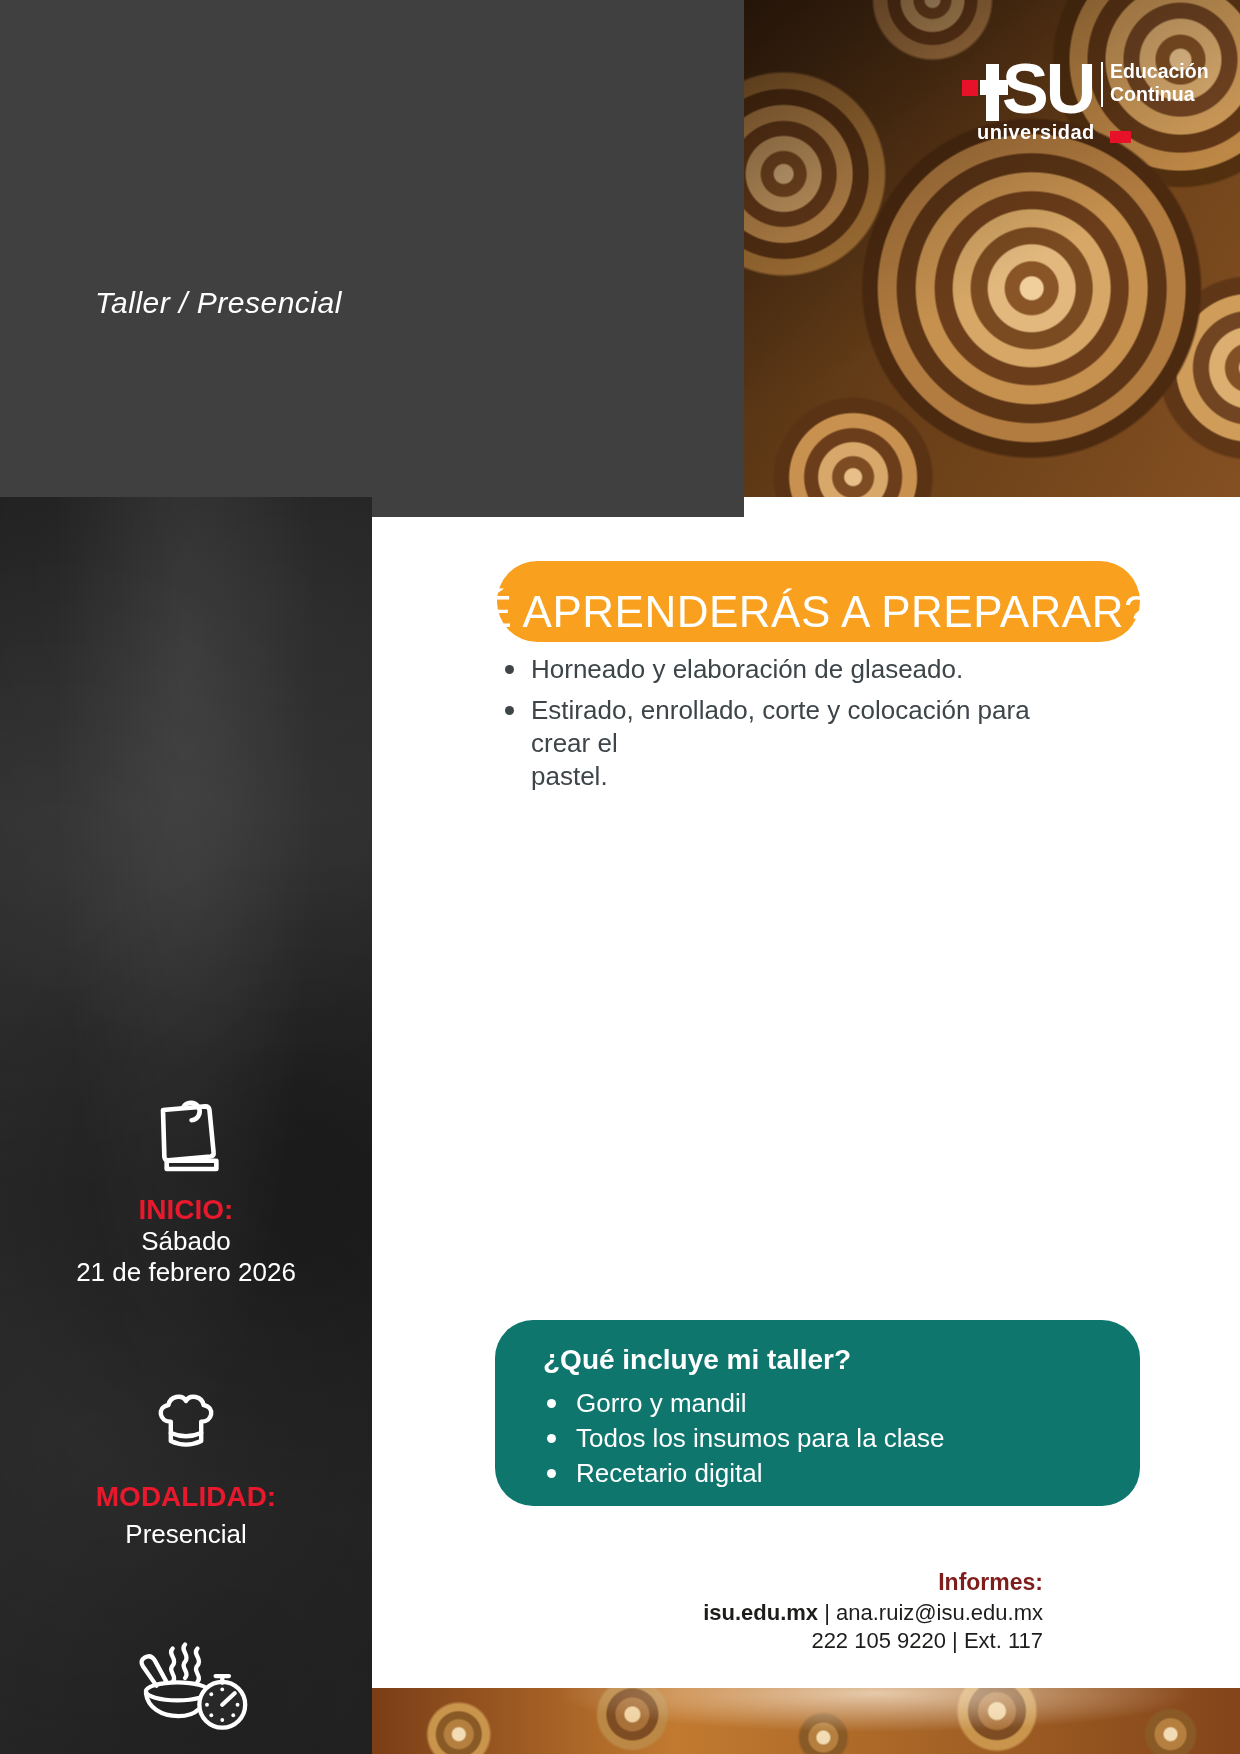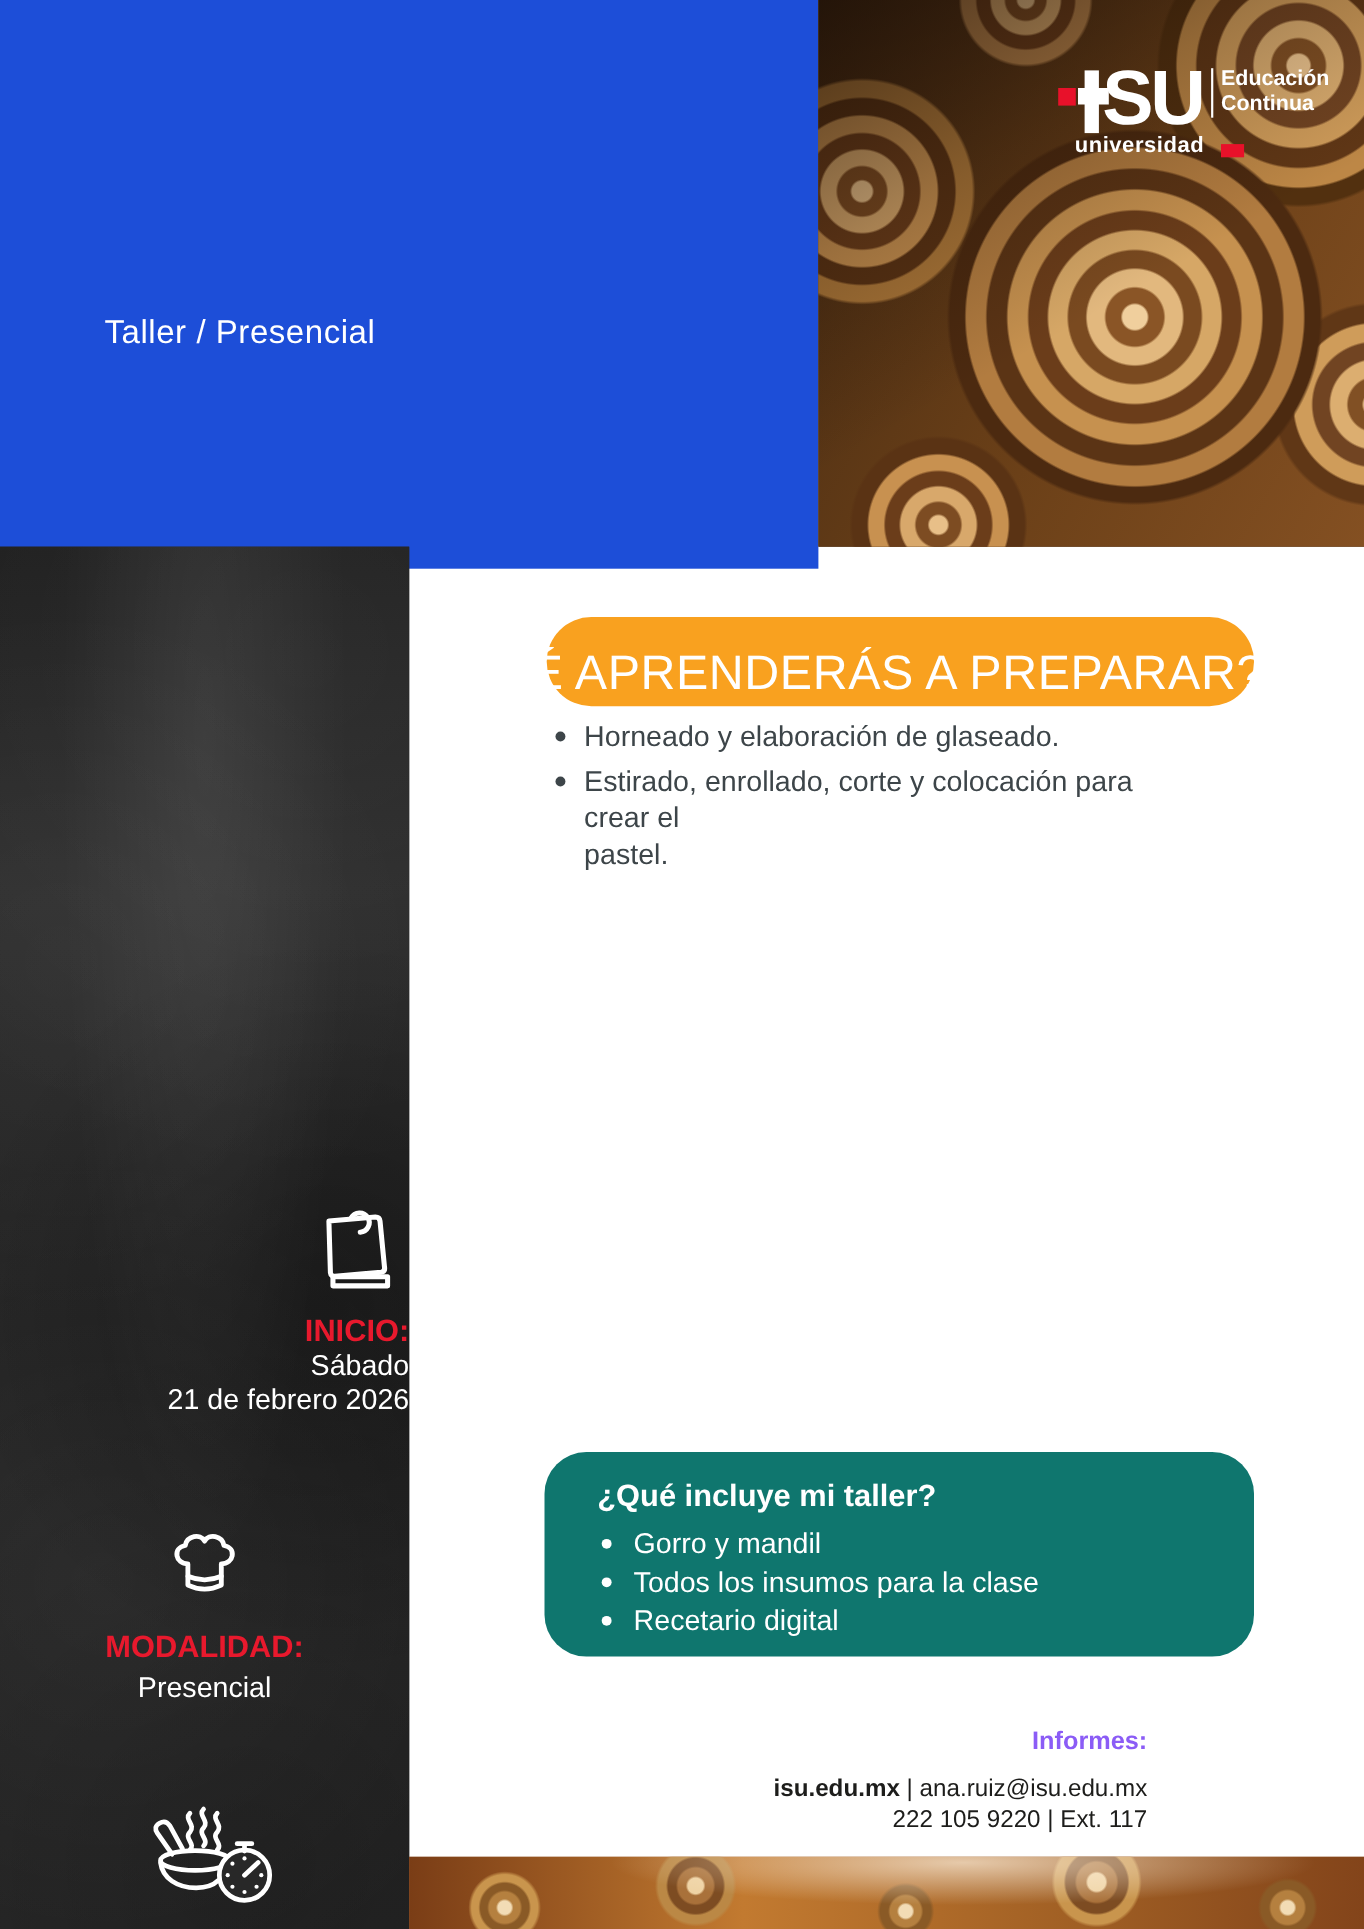--- a/index.html
+++ b/index.html
@@ -1,20 +1,20 @@
 <!DOCTYPE html>
 <html><head>
 <meta charset="utf-8">
 <style>
   html,body{margin:0;padding:0;background:#e9e9e9;}
   .page{position:relative;width:1240px;height:1754px;background:#fff;overflow:hidden;
         font-family:"Liberation Sans", sans-serif; margin:0 auto;}
 
   
-  .hdr-orange{position:absolute;left:0;top:0;width:744px;height:517px;background:#1d4ed8;}
+  .hdr-orange{position:absolute;left:0;top:0;width:744px;height:517px;background:#404040;font-style:italic;}
   .eyebrow{position:absolute;left:95px;top:286px;color:#fff;font-size:30px;font-weight:300;letter-spacing:.5px;}
   .title{position:absolute;left:93px;top:330px;color:#fff;font-size:56px;font-weight:700;line-height:67px;letter-spacing:.5px;}
 
   .hero-photo{position:absolute;left:744px;top:0;width:496px;height:497px;background-color:#3a2312;
     background-image:
       linear-gradient(150deg, rgba(18,9,4,.65) 0%, rgba(18,9,4,.25) 30%, rgba(18,9,4,0) 55%),
       radial-gradient(circle at 58% 58%, #f0cf9d 0 11px, #8a5526 13px 26px, #e2b87e 28px 43px, #7a4a20 45px 60px, #d6a766 62px 78px, #6b3d1a 80px 96px, #c6914f 98px 115px, #5b3415 117px 134px, #b27c40 136px 153px, #4c2a10 155px 168px, rgba(58,32,14,0) 171px),
       radial-gradient(circle at 88% 12%, #ecc48e 0 10px, #815024 12px 24px, #dcae70 26px 40px, #714422 42px 56px, #cf9c5a 58px 74px, #603716 76px 92px, #bd8746 94px 110px, #52300f 112px 126px, rgba(58,32,14,0) 129px),
       radial-gradient(circle at 8% 35%, #e8bf88 0 9px, #7d4c22 11px 22px, #d8a86b 24px 37px, #6b3d1a 39px 52px, #c89150 54px 68px, #5a3314 70px 84px, #ad7839 86px 100px, rgba(58,32,14,0) 103px),
       radial-gradient(circle at 22% 96%, #e8bf88 0 8px, #7d4c22 10px 20px, #d8a86b 22px 34px, #6b3d1a 36px 48px, #c89150 50px 63px, #5a3314 65px 78px, rgba(58,32,14,0) 81px),
@@ -39,42 +39,42 @@
       radial-gradient(ellipse at 50% 14%, rgba(255,255,255,.07), rgba(255,255,255,0) 50%),
       radial-gradient(circle at 75% 8%, rgba(255,255,255,.05), rgba(255,255,255,0) 40%),
       radial-gradient(circle at 15% 30%, rgba(255,255,255,.04), rgba(255,255,255,0) 35%),
       radial-gradient(circle at 80% 55%, rgba(0,0,0,.30), rgba(0,0,0,0) 45%),
       radial-gradient(circle at 25% 75%, rgba(255,255,255,.05), rgba(255,255,255,0) 40%),
       radial-gradient(circle at 60% 95%, rgba(0,0,0,.25), rgba(0,0,0,0) 40%),
       linear-gradient(180deg, #1e1e1e, #2b2b2b 25%, #222222 60%, #282828);}
   .sb-sec{position:absolute;left:0;width:372px;display:flex;flex-direction:column;align-items:center;text-align:center;}
   .sb-label{color:#E8192D;font-weight:700;font-size:28px;line-height:32px;}
   .sb-line{color:#fff;font-size:26px;line-height:31px;}
-  .s1{top:591px;align-items:flex-end;} .s1 .sb-label{margin-top:14px;}
+  .s1{top:591px;} .s1 .sb-label{margin-top:14px;}
   .s2{top:888px;} .s2 .sb-label{margin-top:16px;} .s2 .sb-line{margin-top:6px;}
   .s3{top:1143px;}
 
   
   .learn-banner{position:absolute;left:497px;top:561px;width:643px;height:81px;background:#F9A11F;
     border-radius:41px;display:flex;align-items:center;justify-content:center;gap:28px;}
   .learn-banner .txt{color:#fff;font-size:44px;font-weight:400;letter-spacing:.5px;white-space:nowrap;margin-top:20px;}
 
   .learn-list{position:absolute;left:503px;top:653px;width:580px;margin:0;padding:0;list-style:none;
     color:#3d4549;font-size:26px;line-height:33px;}
   .learn-list li{position:relative;padding-left:28px;margin-bottom:8px;}
   .learn-list li::before{content:"";position:absolute;left:2px;top:12px;width:9px;height:9px;border-radius:50%;background:#3d4549;}
 
   .includes-box{position:absolute;left:495px;top:1320px;width:645px;height:186px;background:#0f766e;border-radius:38px;color:#fff;}
   .includes-title{position:absolute;left:48px;top:24px;font-size:28px;font-weight:700;}
   .includes-list{position:absolute;left:50px;top:66px;margin:0;padding:0;list-style:none;font-size:26px;line-height:35px;}
   .includes-list li{position:relative;padding-left:31px;}
   .includes-list li::before{content:"";position:absolute;left:2px;top:13px;width:9px;height:9px;border-radius:50%;background:#fff;}
 
   .contact{position:absolute;right:197px;top:1568px;text-align:right;color:#1d1d1b;font-size:22px;line-height:28px;}
-  .contact .informes{color:#8b5cf6;font-weight:700;font-size:23px;margin-bottom:16px;}
+  .contact .informes{color:#7f1d1d;font-weight:700;font-size:23px;margin-bottom:3px;}
   .bold{font-weight:700;}
 
   .foot-photo{position:absolute;left:372px;top:1688px;width:868px;height:66px;background-color:#8a4a1e;
     background-image:
       radial-gradient(ellipse at 58% 8%, rgba(255,243,226,.7), rgba(255,243,226,0) 45%),
       radial-gradient(circle at 10% 70%, #f2dcb5 0 6px, #b5803f 8px 14px, #8a5a26 16px 22px, #c9954d 24px 30px, rgba(0,0,0,0) 33px),
       radial-gradient(circle at 30% 40%, #efd3a4 0 7px, #a9713a 9px 16px, #7d4c22 18px 25px, #bb8845 27px 34px, rgba(0,0,0,0) 37px),
       radial-gradient(circle at 52% 75%, #f2dcb5 0 6px, #b5803f 8px 14px, #8a5a26 16px 23px, rgba(0,0,0,0) 26px),
       radial-gradient(circle at 72% 35%, #efd3a4 0 8px, #a9713a 10px 18px, #7d4c22 20px 28px, #c9954d 30px 38px, rgba(0,0,0,0) 41px),
       radial-gradient(circle at 92% 70%, #f2dcb5 0 6px, #b5803f 8px 15px, #8a5a26 17px 24px, rgba(0,0,0,0) 27px),

